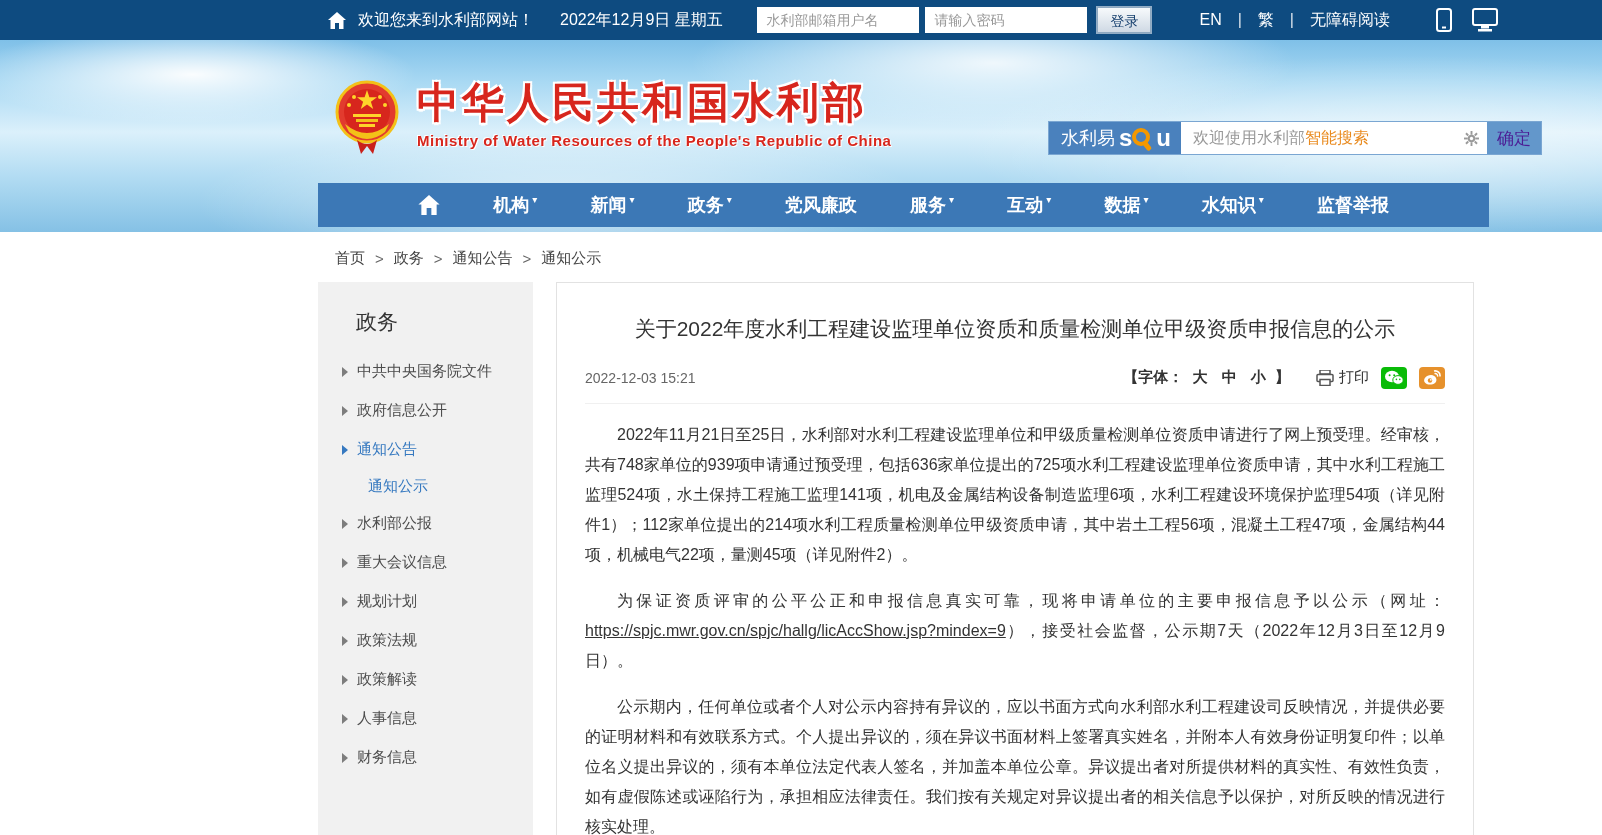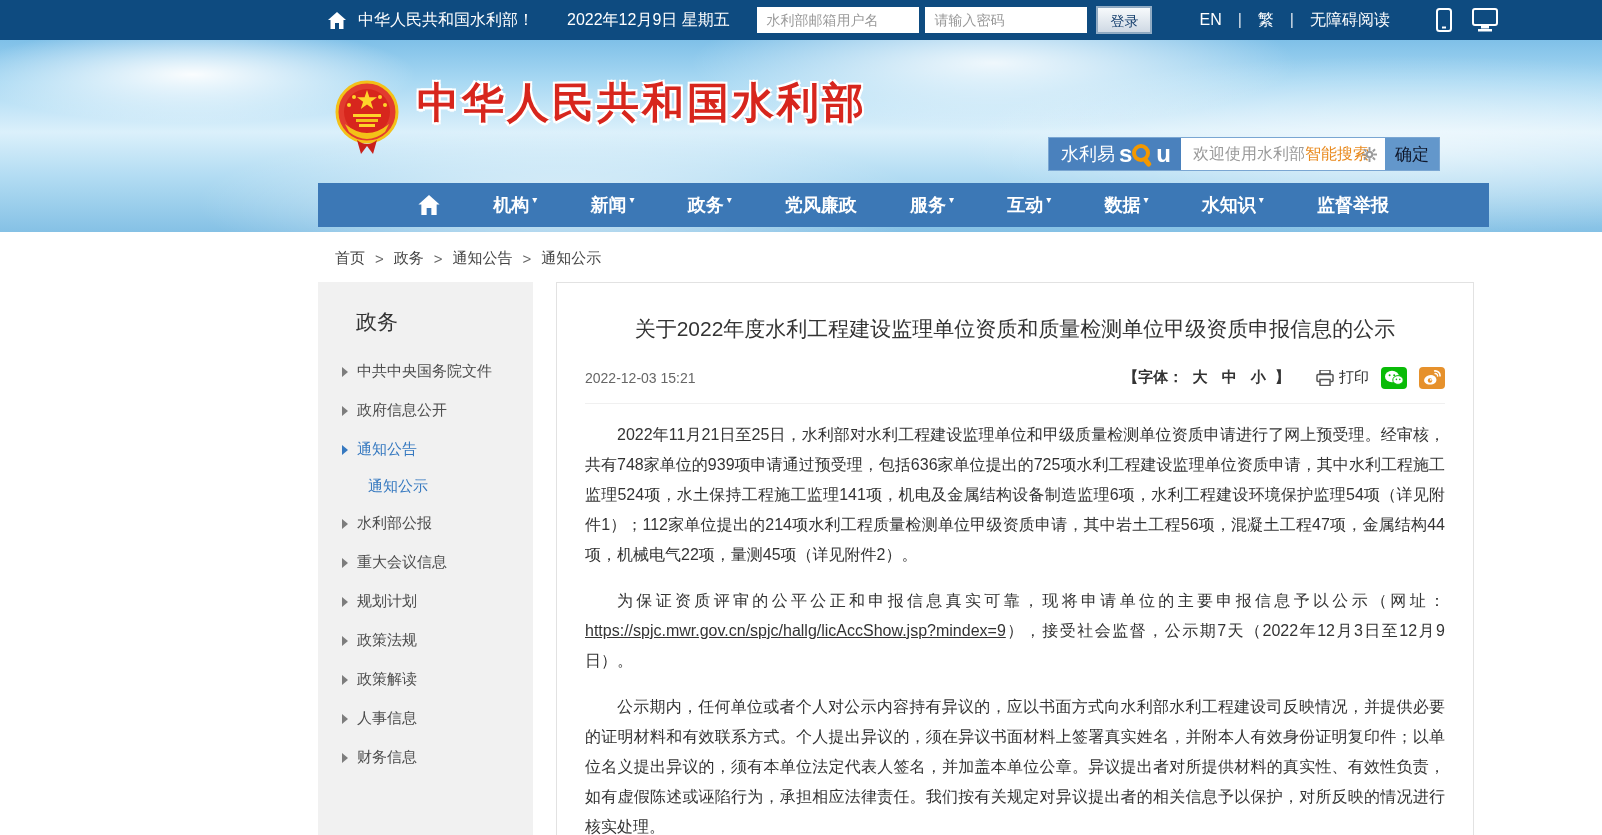--- a/index.html
+++ b/index.html
@@ -4,21 +4,21 @@
 <style>
   * { box-sizing: border-box; margin: 0; padding: 0; }
   html, body { width: 1602px; height: 835px; overflow: hidden; }
   body { font-family: "Liberation Sans", "DejaVu Sans", sans-serif; background: #ffffff; color: #333; }
 
   
   .topbar { height: 40px; background: #0e4b80; }
   .topbar-inner { margin-left: 318px; width: 1180px; height: 40px; display: flex; align-items: center; color: #fff; }
   .topbar .home-ic { margin-left: 10px; display: flex; align-items: center; }
   .topbar .welcome { margin-left: 12px; font-size: 16px; }
-  .topbar .date { margin-left: 33px; font-size: 16px; }
+  .topbar .date { margin-left: 26px; font-size: 16px; }
   .topbar .login-group { margin-left: auto; display: flex; align-items: center; }
   .topbar input { width: 162px; height: 26px; border: 1px solid #ffffff; background: #fff; font-size: 14px; padding: 12px 8px; color: #6d28d9; outline: none; }
   .topbar input::placeholder { color: #999; }
   .topbar input + input { margin-left: 6px; }
   .login-btn { margin-left: 10px; height: 26px; padding: 5px 12px; font-size: 14px; color: #123c6b;
                background: linear-gradient(#f7fafc, #cfd9e4); border: 1px solid #8ea8c0; outline: 1px solid rgba(255,255,255,.55); cursor: pointer; }
   .lang-group { display: flex; align-items: center; margin-left: 48px; font-size: 16px; }
   .lang-group a { color: #fff; text-decoration: none; cursor: pointer; }
   .lang-group .sep { margin: 0 16px; opacity: .85; }
   .device-icons { display: flex; align-items: center; margin-left: 46px; gap: 20px; }
@@ -34,32 +34,32 @@
       linear-gradient(180deg, #7fc0e8 0%, #a9d9f3 22%, #dbf0fb 48%, #b4ddf3 70%, #85c1e5 100%);
   }
   .logo-row { position: absolute; left: 335px; top: 40px; display: flex; align-items: flex-start; }
   .emblem { width: 64px; height: 74px; flex: 0 0 auto; }
   .logo-text { margin-left: 18px; }
   .site-name { font-size: 42px; font-weight: bold; color: #d7261d; letter-spacing: 3px; line-height: 1.1;
     text-shadow: -2px -2px 0 #fff, 2px -2px 0 #fff, -2px 2px 0 #fff, 2px 2px 0 #fff, 0 3px 1px #fff; }
   .site-name-en { margin-top: 6px; font-size: 15px; font-weight: bold; color: #d7261d; letter-spacing: .5px;
     text-shadow: -1px -1px 0 #fff, 1px 1px 0 #fff; }
 
-  .search-bar { position: absolute; top: 97px; left: 1048px; width: 392px; height: 34px; display: flex; align-items: stretch;
+  .search-bar { position: absolute; top: 81px; left: 1048px; width: 494px; height: 34px; display: flex; align-items: stretch;
     border: 1px solid #7aa6d2; background: #fff; }
   .search-brand { background: #4a81bd; color: #fff; display: flex; align-items: center; padding: 0 10px 0 12px; font-size: 18px; white-space: nowrap; }
   .search-brand .latin { font-weight: bold; font-size: 24px; margin-left: 4px; letter-spacing: 0; }
   .search-brand svg { margin: 4px -1px 0; }
   .search-field { position: relative; flex: 1; }
   .search-field input { width: 100%; height: 100%; border: none; outline: none; font-size: 16px; padding: 0 30px 0 12px; background: transparent; position: relative; z-index: 2; }
   .fake-ph { position: absolute; left: 12px; top: 0; height: 100%; display: flex; align-items: center; font-size: 16px; z-index: 1; }
   .fake-ph .ph-gray { color: #9a9a9a; }
   .fake-ph .ph-orange { color: #e98a1e; }
   .gear { position: absolute; right: 8px; top: 9px; z-index: 3; cursor: pointer; }
-  .search-submit { width: 54px; background: #6397cb; color: #0f172a; border: none; font-size: 17px; cursor: pointer; }
+  .search-submit { width: 54px; background: #6397cb; color: #4c1d95; border: none; font-size: 17px; cursor: pointer; }
 
   
   .mainnav { position: absolute; left: 318px; bottom: 5px; width: 1171px; height: 44px; background: #3c78b6;
     display: flex; align-items: center; justify-content: space-between; padding: 0 100px; }
   .mainnav a { color: #fff; font-size: 18px; font-weight: bold; text-decoration: none; cursor: pointer; white-space: nowrap; display: flex; align-items: flex-start; }
   .mainnav .caret { font-size: 10px; line-height: 10px; margin: 2px 0 0 3px; }
 
   
   .breadcrumb { margin: 0 0 0 335px; padding: 17px 0 14px; font-size: 15px; color: #444; display: flex; align-items: center; }
   .breadcrumb a { color: #444; text-decoration: none; cursor: pointer; }
@@ -96,21 +96,21 @@
 </head>
 <body>
 
 <div class="topbar">
   <div class="topbar-inner">
     <span class="home-ic">
       <svg width="18" height="17" viewBox="0 0 18 17">
           <path d="M9 0 L18 8 H15.5 V17 H11 V11 H7 V17 H2.5 V8 H0 Z" fill="#ffffff"></path>
         </svg>
     </span>
-    <span class="welcome">中华人民共和国水利部！</span>
+    <span class="welcome">欢迎您来到水利部网站！</span>
     <span class="date">2022年12月9日 星期五</span>
 
     <span class="login-group">
       <input type="text" placeholder="水利部邮箱用户名" style="">
       <input type="password" placeholder="请输入密码" style="">
       <button class="login-btn">登录</button>
     </span>
 
     <span class="lang-group">
       <a>EN</a>
@@ -150,20 +150,21 @@
       <circle cx="14" cy="25" r="2" fill="#ffd42a"></circle>
       <circle cx="50" cy="25" r="2" fill="#ffd42a"></circle>
       <rect x="18" y="34" width="28" height="3" fill="#ffd42a"></rect>
       <rect x="21" y="39" width="22" height="3" fill="#f3c118"></rect>
       <rect x="24" y="44" width="16" height="3" fill="#ffd42a"></rect>
       <path d="M10 44 Q32 62 54 44 L50 52 Q32 66 14 52 Z" fill="#f3c118"></path>
       <path d="M22 60 L26 74 L32 66 L38 74 L42 60 Q32 68 22 60 Z" fill="#c9201a"></path>
     </svg>
     <div class="logo-text">
       <div class="site-name">中华人民共和国水利部</div>
+      <div class="site-name-en">Ministry of Water Resources of the People's Republic of China</div>
     </div>
   </div>
 
   <div class="search-bar">
     <div class="search-brand">
       <span>水利易</span>
         <span class="latin">s</span>
         <svg width="22" height="26" viewBox="0 0 22 26">
           <circle cx="10" cy="10" r="7" fill="none" stroke="#f39800" stroke-width="4"></circle>
           <rect x="13.5" y="15" width="5" height="9" rx="2" transform="rotate(-40 16 19)" fill="#f39800"></rect>

